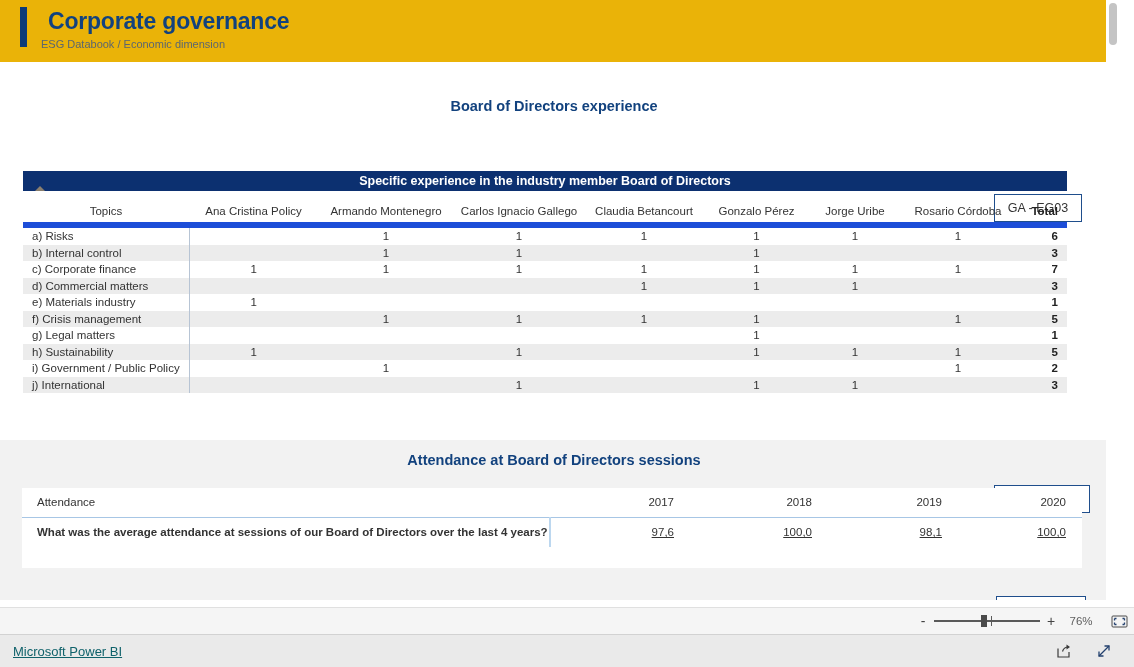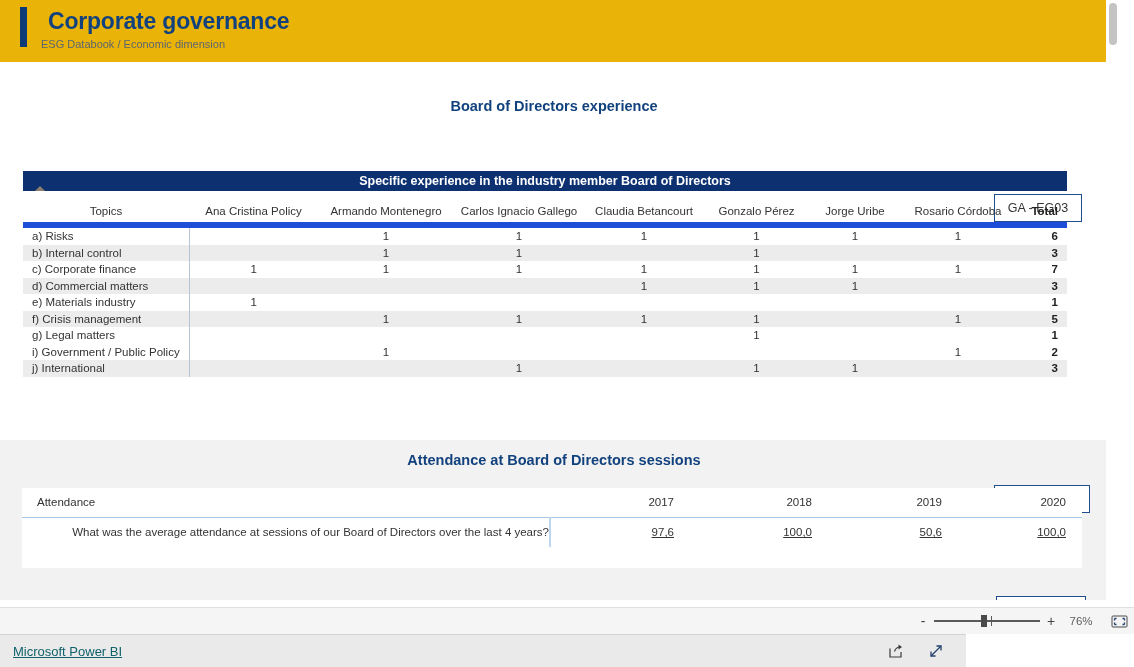--- a/index.html
+++ b/index.html
@@ -135,21 +135,21 @@
   }
   table.attend { border-collapse:collapse; width:1060px; table-layout:fixed; }
   table.attend th, table.attend td {
     font-size:11.5px; color:#333333; font-weight:normal; padding:0;
     white-space:nowrap; overflow:hidden;
   }
   table.attend thead th { height:29px; vertical-align:middle; border-bottom:1px solid #a7c6e5; }
   table.attend thead th.q { text-align:left; padding-left:15px; }
   table.attend thead th.y { text-align:right; padding-right:16px; }
   table.attend tbody td { height:30px; vertical-align:middle; }
-  table.attend tbody td.q { text-align:right; padding-left:15px; border-right:2px solid #bcd7ef; }
+  table.attend tbody td.q { text-align:left; padding-left:15px; border-right:2px solid #bcd7ef;font-weight:bold; }
   table.attend tbody td.y { text-align:right; padding-right:16px;text-decoration:underline; }
 
   
   #clipped-badge {
     position:absolute; left:996px; top:596px; width:90px; height:30px;
     border:1px solid #1f4e8c; background:#ffffff;
   }
 
   
   #vertical-scrollbar {
@@ -179,21 +179,21 @@
   }
   #zoom-slider-tick {
     position:absolute; left:57px; top:3px; width:1px; height:10px; background:#5a5a5a;
   }
   #zoom-percent { font-size:11.5px; color:#5f5f5f; width:46px; text-align:center; }
   #fit-page-button {
     width:30px; display:flex; align-items:center; justify-content:center;
   }
 
   #footer-bar {
-    position:absolute; left:0; top:634px; width:966px; height:33px;
+    position:absolute; left:0; top:634px; width:1134px; height:33px;
     background:#eaeaea; border-top:1px solid #d2d2d2;
     display:flex; align-items:center;
   }
   #powerbi-link {
     margin-left:13px; font-size:13px; color:#10626b;
     text-decoration:underline; cursor:pointer;
   }
   #footer-actions {
     margin-left:auto; display:flex; align-items:center; gap:20px; margin-right:20px;
   }
@@ -315,20 +315,31 @@
               <td class="cell-topic">g) Legal matters</td>
               <td class="cell-num"></td>
               <td class="cell-num"></td>
               <td class="cell-num"></td>
               <td class="cell-num"></td>
               <td class="cell-num">1</td>
               <td class="cell-num"></td>
               <td class="cell-num"></td>
               <td class="cell-total">1</td>
             </tr>
+            <tr class="alt">
+              <td class="cell-topic">h) Sustainability</td>
+              <td class="cell-num">1</td>
+              <td class="cell-num"></td>
+              <td class="cell-num">1</td>
+              <td class="cell-num"></td>
+              <td class="cell-num">1</td>
+              <td class="cell-num">1</td>
+              <td class="cell-num">1</td>
+              <td class="cell-total">5</td>
+            </tr>
             <tr>
               <td class="cell-topic">i) Government / Public Policy</td>
               <td class="cell-num"></td>
               <td class="cell-num">1</td>
               <td class="cell-num"></td>
               <td class="cell-num"></td>
               <td class="cell-num"></td>
               <td class="cell-num"></td>
               <td class="cell-num">1</td>
               <td class="cell-total">2</td>
@@ -373,21 +384,21 @@
             <th class="y">2018</th>
             <th class="y">2019</th>
             <th class="y">2020</th>
           </tr>
         </thead>
         <tbody id="attendance-body">
             <tr>
               <td class="q">What was the average attendance at sessions of our Board of Directors over the last 4 years?</td>
               <td class="y">97,6</td>
               <td class="y">100,0</td>
-              <td class="y">50,6</td>
+              <td class="y">98,1</td>
               <td class="y">100,0</td>
             </tr>
           </tbody>
       </table>
     </div>
   </div>
 
   <div id="clipped-badge"></div>
 
   <div id="vertical-scrollbar">

